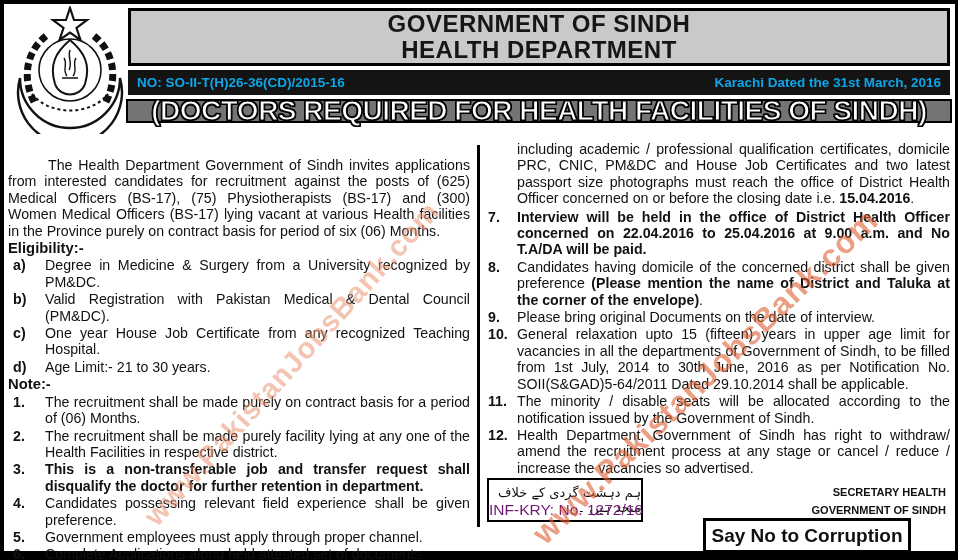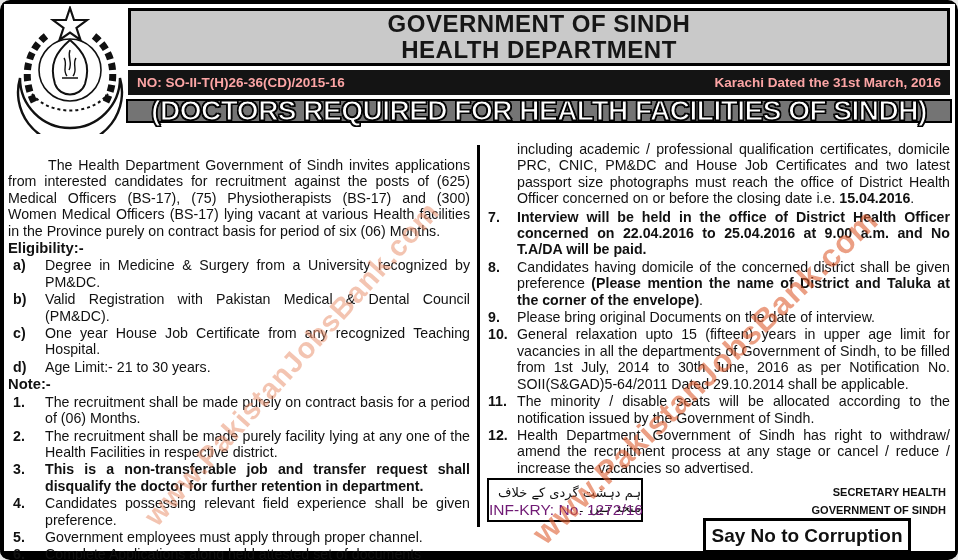--- a/index.html
+++ b/index.html
@@ -1,33 +1,33 @@
 <!DOCTYPE html>
 <html><head>
 <meta charset="utf-8">
 <style>
   html,body{margin:0;padding:0;background:#e8e8e8;}
   .ad{position:relative;width:958px;height:560px;background:#ffffff;overflow:hidden;
-      font-family:"Liberation Sans","DejaVu Sans",sans-serif;color:#111;border-radius:10px;}
+      font-family:"Liberation Sans","DejaVu Sans",sans-serif;color:#111;}
   
   .band{position:absolute;background:#000;}
   .band.top{left:0;top:0;width:958px;height:4px;}
   .band.left{left:0;top:0;width:4px;height:560px;}
   .band.right{right:0;top:0;width:3px;height:560px;}
   .band.bottom{left:0;bottom:0;width:958px;height:9px;}
 
   
   .masthead{position:absolute;left:128px;top:8px;width:822px;height:58px;background:#c9c9c9;
             border:3px solid #000;box-sizing:border-box;display:flex;flex-direction:column;
             align-items:center;justify-content:center;}
   .masthead .l{font-size:24px;font-weight:800;letter-spacing:.5px;line-height:26px;color:#161616;}
 
   
   .refbar{position:absolute;left:128px;top:70px;width:822px;height:25px;background:#141414;
-          color:#fca5a5;display:flex;align-items:center;justify-content:space-between;
+          color:#0ea5e9;display:flex;align-items:center;justify-content:space-between;
           box-sizing:border-box;padding:0 9px;font-size:13.5px;font-weight:bold;}
 
   
   .headline{position:absolute;left:126px;top:99px;width:826px;height:24px;background:#747474;
             border:2px solid #000;box-sizing:border-box;display:flex;align-items:center;justify-content:center;}
   .headline span{font-size:28px;font-weight:800;letter-spacing:-.5px;color:#fff;white-space:nowrap;
             -webkit-text-stroke:1.2px #000;
             text-shadow:1px 1px 0 #000,-1px -1px 0 #000,1px -1px 0 #000,-1px 1px 0 #000;}
 
   

